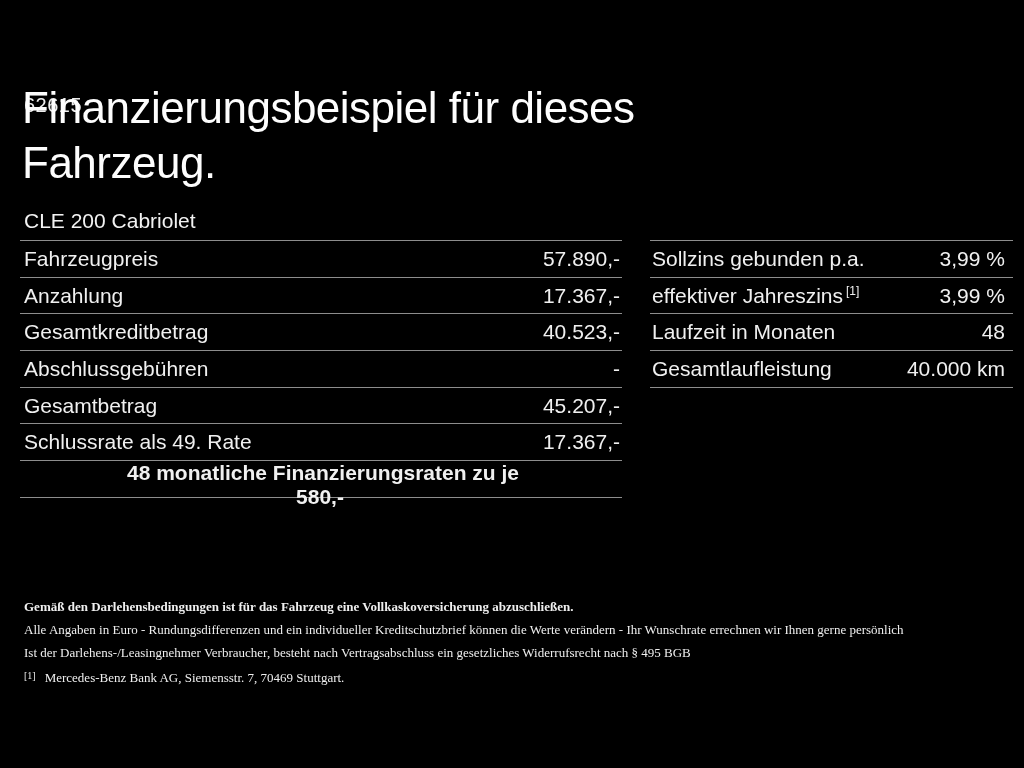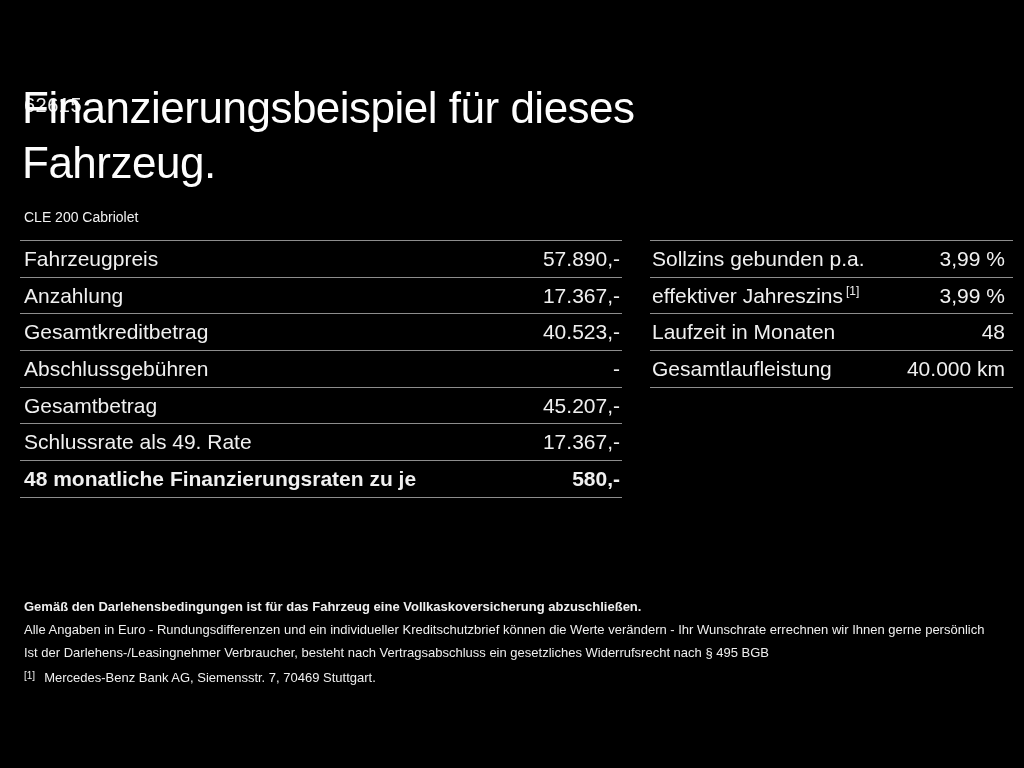--- a/index.html
+++ b/index.html
@@ -26,21 +26,21 @@
     font-size: 44px;
     line-height: 55px;
     font-weight: 400;
     letter-spacing: -0.5px;
     color: #fdfdfd;
     width: 760px;
   }
 
   #model-name {
     left: 24px; top: 209px;
-    font-size: 14px;
+    font-size: 21px;
     color: #f2f2f2;
   }
 
   .fin-table {
     position: absolute;
     top: 240px;
     border-bottom: 1px solid #8d8d8d;
   }
   #left-table  { left: 20px;  width: 602px; }
   #right-table { left: 650px; width: 363px; }
@@ -50,38 +50,39 @@
     justify-content: space-between;
     align-items: center;
     height: 35.7px;
     border-top: 1px solid #8d8d8d;
     font-size: 21px;
   }
   .trow .tlabel { padding-left: 4px; white-space: nowrap; }
   .trow .tvalue { padding-right: 2px; white-space: nowrap; text-align: right; }
   #right-table .tlabel { padding-left: 2px; }
   #right-table .tvalue { padding-right: 8px; }
-  .trow.bold { font-weight: bold; }
+  .trow.bold { font-weight: bold; flex-direction: column; }
   sup.fnote {
     font-size: 12px;
     vertical-align: super;
     line-height: 0;
     margin-left: 3px;
   }
 
   #footer {
     left: 24px; top: 600px;
     width: 985px;
     font-size: 13px;
     color: #efefef;
   }
   .fline {
     margin: 0 0 9px 0;
     line-height: 14px;
     white-space: nowrap;
+    font-family: Liberation Serif, serif;
   }
   .fline.bold { font-weight: bold; }
   .fline .marker {
     font-size: 10px;
     vertical-align: 3px;
     margin-right: 9px;
   }
   #footer .fline:last-child { margin-top: 1px; }
 </style>
 </head>

